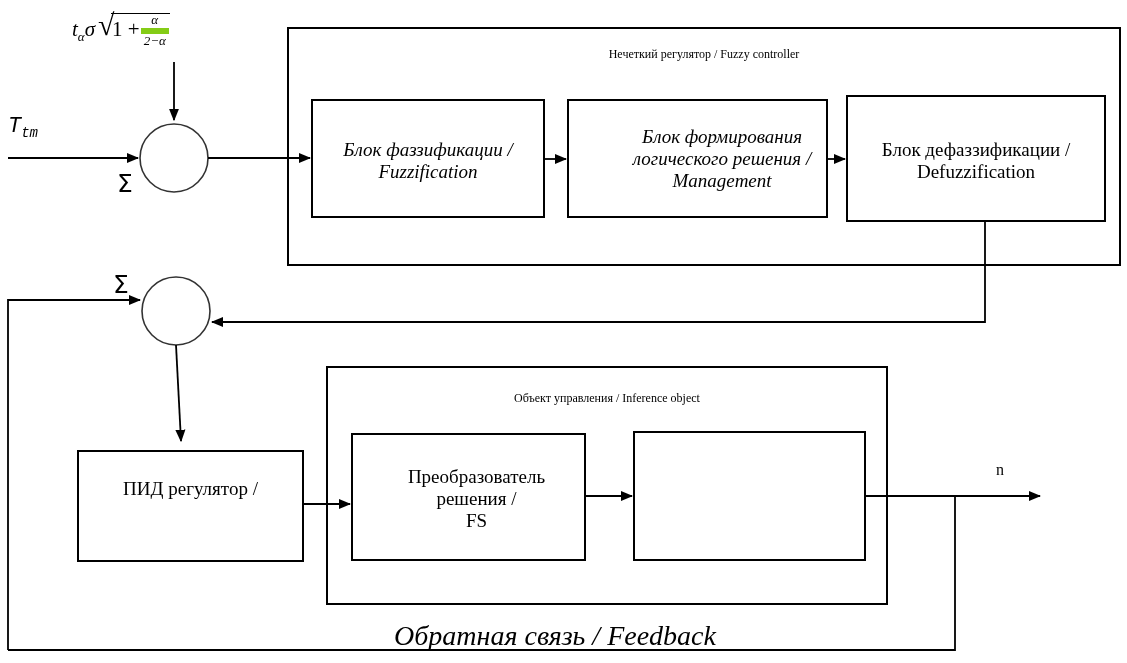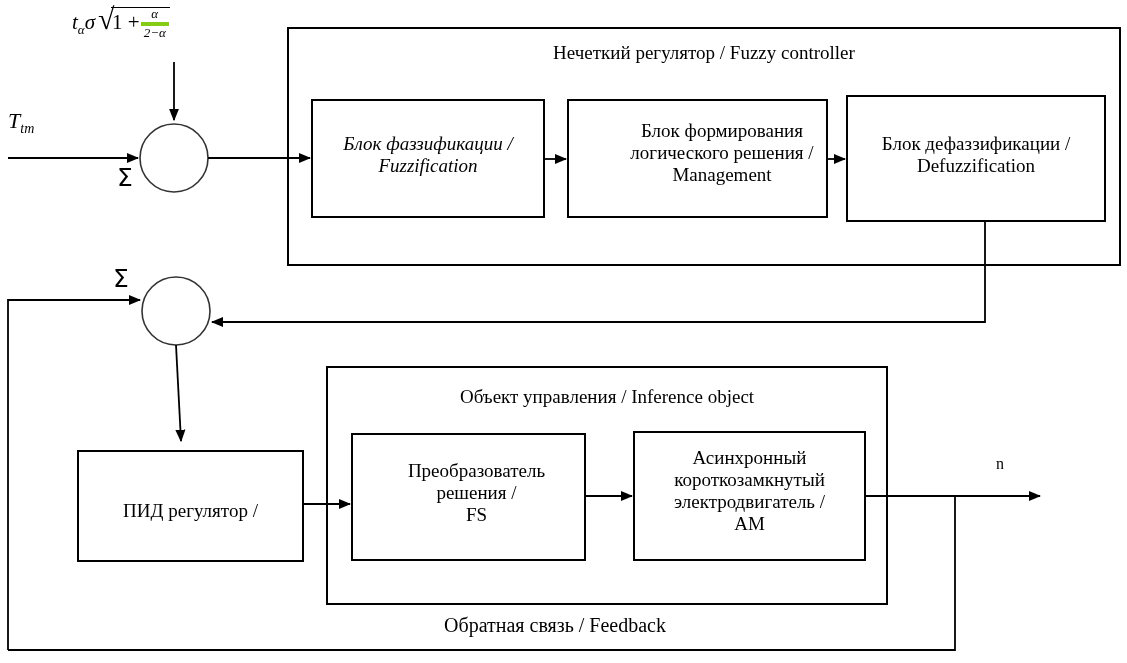--- a/index.html
+++ b/index.html
@@ -22,39 +22,40 @@
     top: 0;
     width: 1127px;
     height: 663px;
   }
   .lbl {
     position: absolute;
     text-align: center;
     line-height: 1.16;
     color: #000;
     font-family: "Liberation Serif", "DejaVu Serif", serif;
+    margin-top: 6px;
   }
   .box-title {
-    font-size: 19px;
+    font-size: 12px;
   }
   .inner-label {
     font-size: 19px;
   }
   .sigma {
     font-size: 25px;
     font-family: "DejaVu Sans", sans-serif;
   }
   .var-n {
     font-size: 16px;
     font-family: "Liberation Serif", "DejaVu Serif", serif;
   }
   .ttm {
     font-size: 22px;
     font-style: italic;
-    font-family: Liberation Serif, serif;
+    font-family: Liberation Mono, monospace;
   }
   .ttm .sub {
     font-size: 14px;
     vertical-align: sub;
     font-style: italic;
   }
   .formula {
     font-size: 21px;
     font-family: "Liberation Serif", "DejaVu Serif", serif;
     white-space: nowrap;
@@ -87,23 +88,24 @@
     display: inline-block;
     vertical-align: middle;
     text-align: center;
     font-size: 13px;
     line-height: 1.12;
     margin: 0 1px;
     position: relative;
     top: -1px;
   }
   .frac .num { display: block; padding: 0 3px; }
-  .frac .den { display: block; border-top: 4px solid #84cc16; padding: 0 3px; }
+  .frac .den { display: block; border-top: 6px solid #84cc16; padding: 0 3px; }
   .feedback-label {
-    font-size: 20px;
+    font-size: 28px;
+    font-style: italic;
   }
 </style>
 </head>
 <body>
 
 <div id="canvas">
 
   <svg class="diagram" viewBox="0 0 1127 663">
     <defs>
       <marker id="arrow" viewBox="0 0 10 10" refX="9" refY="5" markerWidth="7" markerHeight="7" orient="auto-start-reverse">
@@ -167,47 +169,41 @@
   <div class="lbl sigma" style="left:100px; top:163px; width:50px;">Σ</div>
   <div class="lbl sigma" style="left:96px; top:264px; width:50px;">Σ</div>
 
   <div class="lbl box-title" style="left:318px; top:42px; width:772px;">Нечеткий регулятор / Fuzzy controller</div>
 
   <div class="lbl inner-label" style="left:314px; top:133px; width:228px;font-style:italic;">
     <div>Блок фаззификации /</div>
     <div>Fuzzification</div>
   </div>
 
-  <div class="lbl inner-label" style="left:570px; top:120px; width:304px;">
+  <div class="lbl inner-label" style="left:570px; top:120px; width:304px;font-style:italic;">
     <div>Блок формирования</div>
     <div>логического решения /</div>
     <div>Management</div>
   </div>
 
   <div class="lbl inner-label" style="left:849px; top:133px; width:254px;">
     <div>Блок дефаззификации /</div>
     <div>Defuzzification</div>
   </div>
 
   <div class="lbl box-title" style="left:337px; top:386px; width:540px;">Объект управления / Inference object</div>
 
-  <div class="lbl inner-label" style="left:80px; top:500px; width:221px;">
+  <div class="lbl inner-label" style="left:80px; top:472px; width:221px;">
     <div>ПИД регулятор /</div>
   </div>
 
   <div class="lbl inner-label" style="left:354px; top:460px; width:229px;padding-left:8px;">
     <div>Преобразователь</div>
     <div>решения /</div>
     <div>FS</div>
   </div>
 
-  <div class="lbl inner-label" style="left:636px; top:447px; width:227px;">
-    <div>Асинхронный</div>
-    <div>короткозамкнутый</div>
-    <div>электродвигатель /</div>
-    <div>AM</div>
-  </div>
 
   <div class="lbl var-n" style="left:975px; top:455px; width:50px;">n</div>
 
   <div class="lbl feedback-label" style="left:340px; top:614px; width:430px;">Обратная связь / Feedback</div>
 
 </div>
 
 </body></html>

